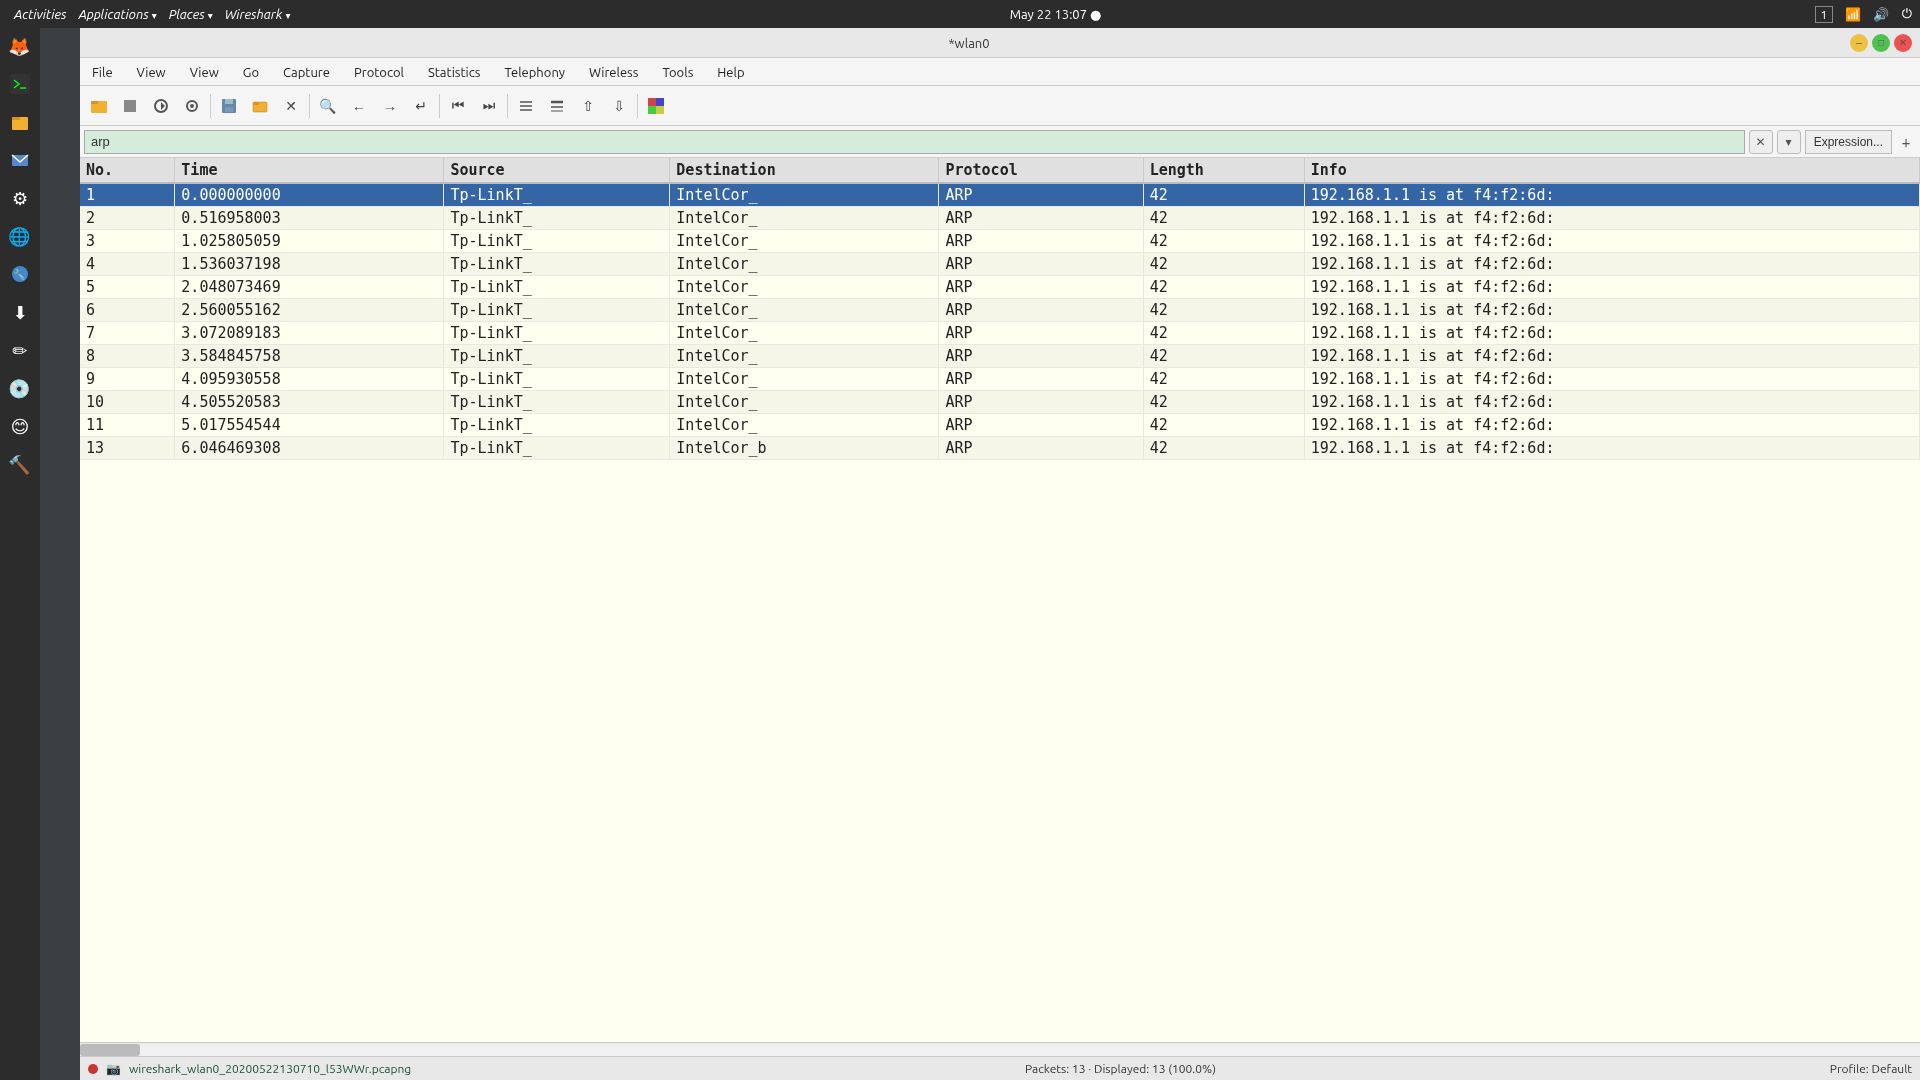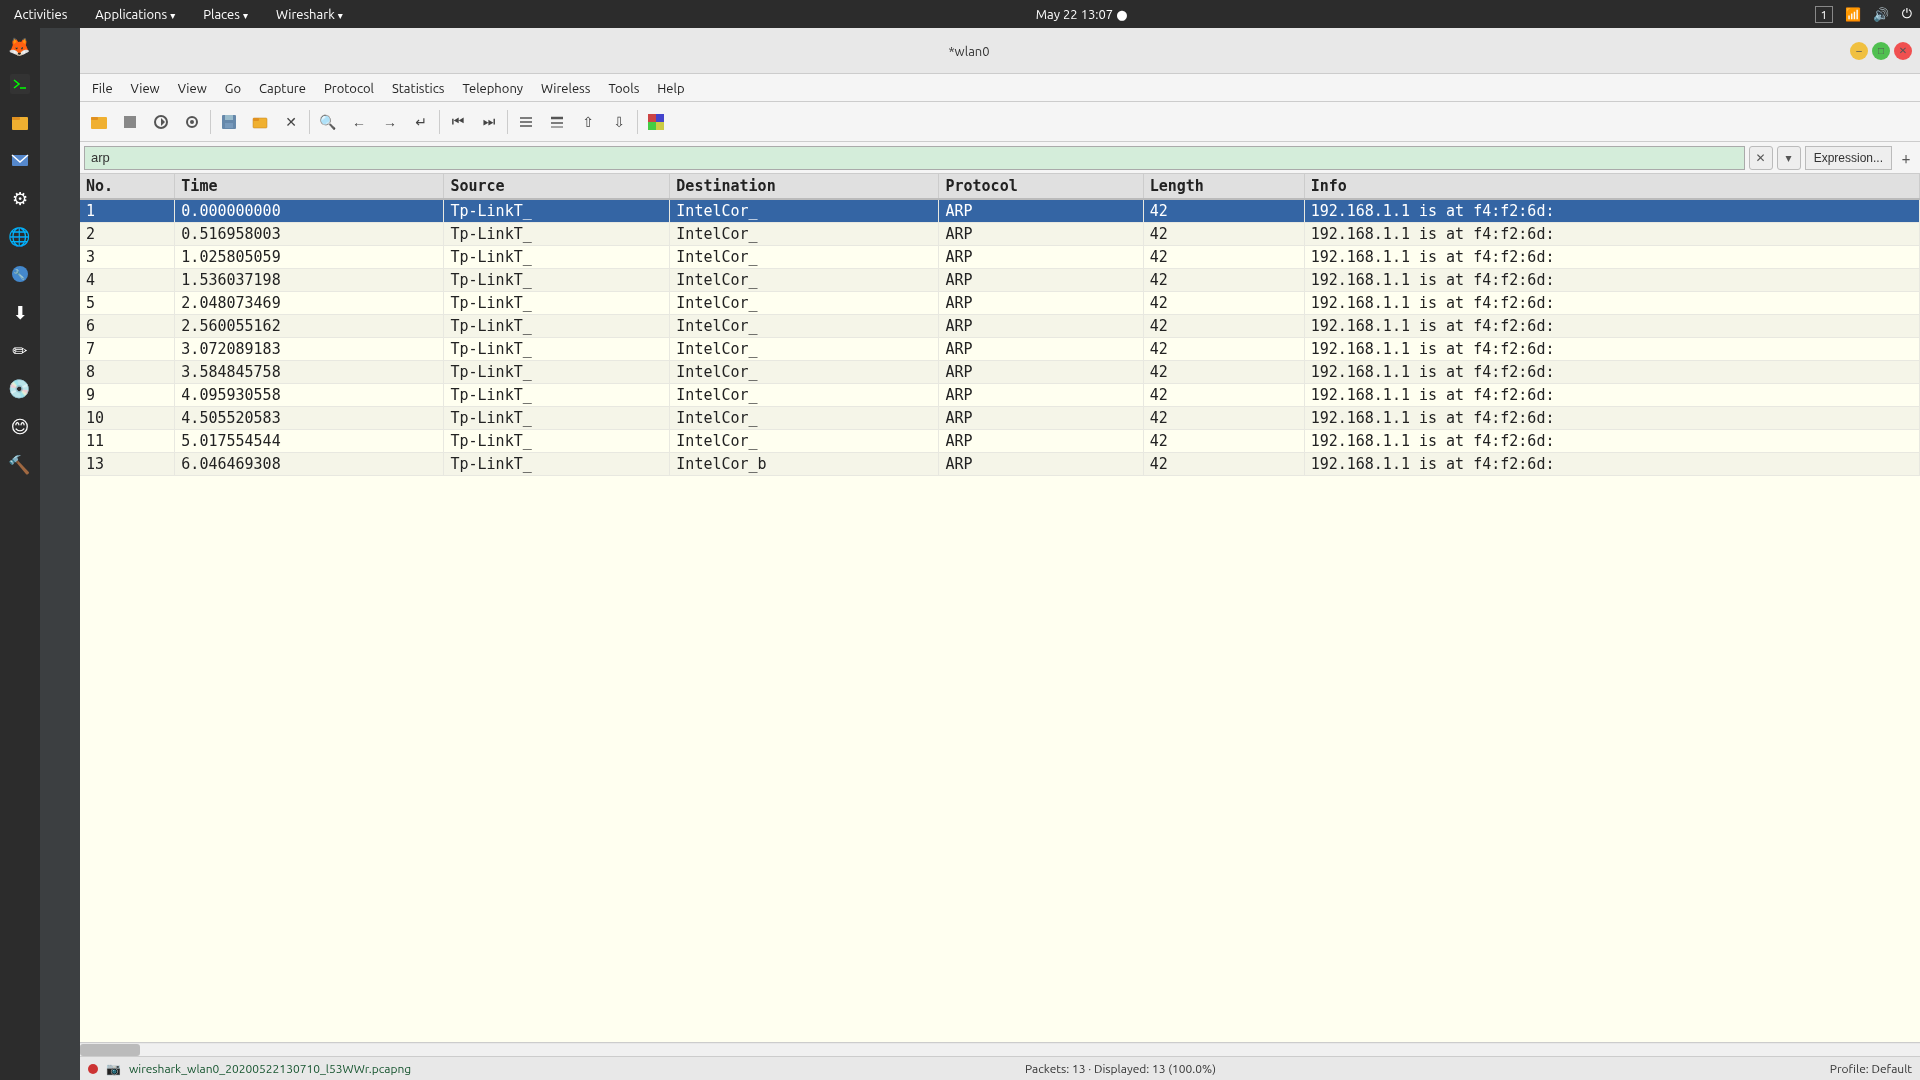--- a/index.html
+++ b/index.html
@@ -35,40 +35,40 @@
       top: 0; left: 0; right: 0;
       height: 28px;
       background: #2c2c2c;
       display: flex;
       align-items: center;
       color: white;
       font-size: 13px;
       z-index: 100;
       padding: 0 8px;
     }
-    #topbar .top-left { display: flex; gap: 16px; align-items: center; }
+    #topbar .top-left { display: flex; align-items: center; font-style: italic; }
     #topbar .top-center { flex: 1; text-align: center; }
     #topbar .top-right { display: flex; gap: 12px; align-items: center; }
     .topbar-label { cursor: pointer; padding: 2px 6px; border-radius: 3px; }
 
     
     #main-area {
       margin-top: 28px;
       margin-left: 40px;
       flex: 1;
       display: flex;
       flex-direction: column;
       background: #f0f0f0;
       height: calc(1080px - 28px);
     }
 
     
     #window-titlebar {
       background: #e8e8e8;
-      height: 46px;
+      height: 30px;
       display: flex;
       align-items: center;
       justify-content: space-between;
       padding: 0 8px;
       border-bottom: 1px solid #ccc;
     }
     #window-title { font-size: 13px; color: #333; flex: 1; text-align: center; }
     .window-controls { display: flex; gap: 4px; }
     .win-btn {
       width: 18px; height: 18px;
@@ -84,21 +84,21 @@
     .win-btn-close { background: #f05050; }
 
     
     #menubar {
       background: #f5f5f5;
       height: 28px;
       display: flex;
       align-items: center;
       padding: 0 4px;
       border-bottom: 1px solid #ccc;
-      gap: 2px;
+      gap: 8px;
     }
     .menu-item {
       padding: 3px 8px;
       cursor: pointer;
       border-radius: 3px;
       font-size: 13px;
       color: #222;
     }
 
     

